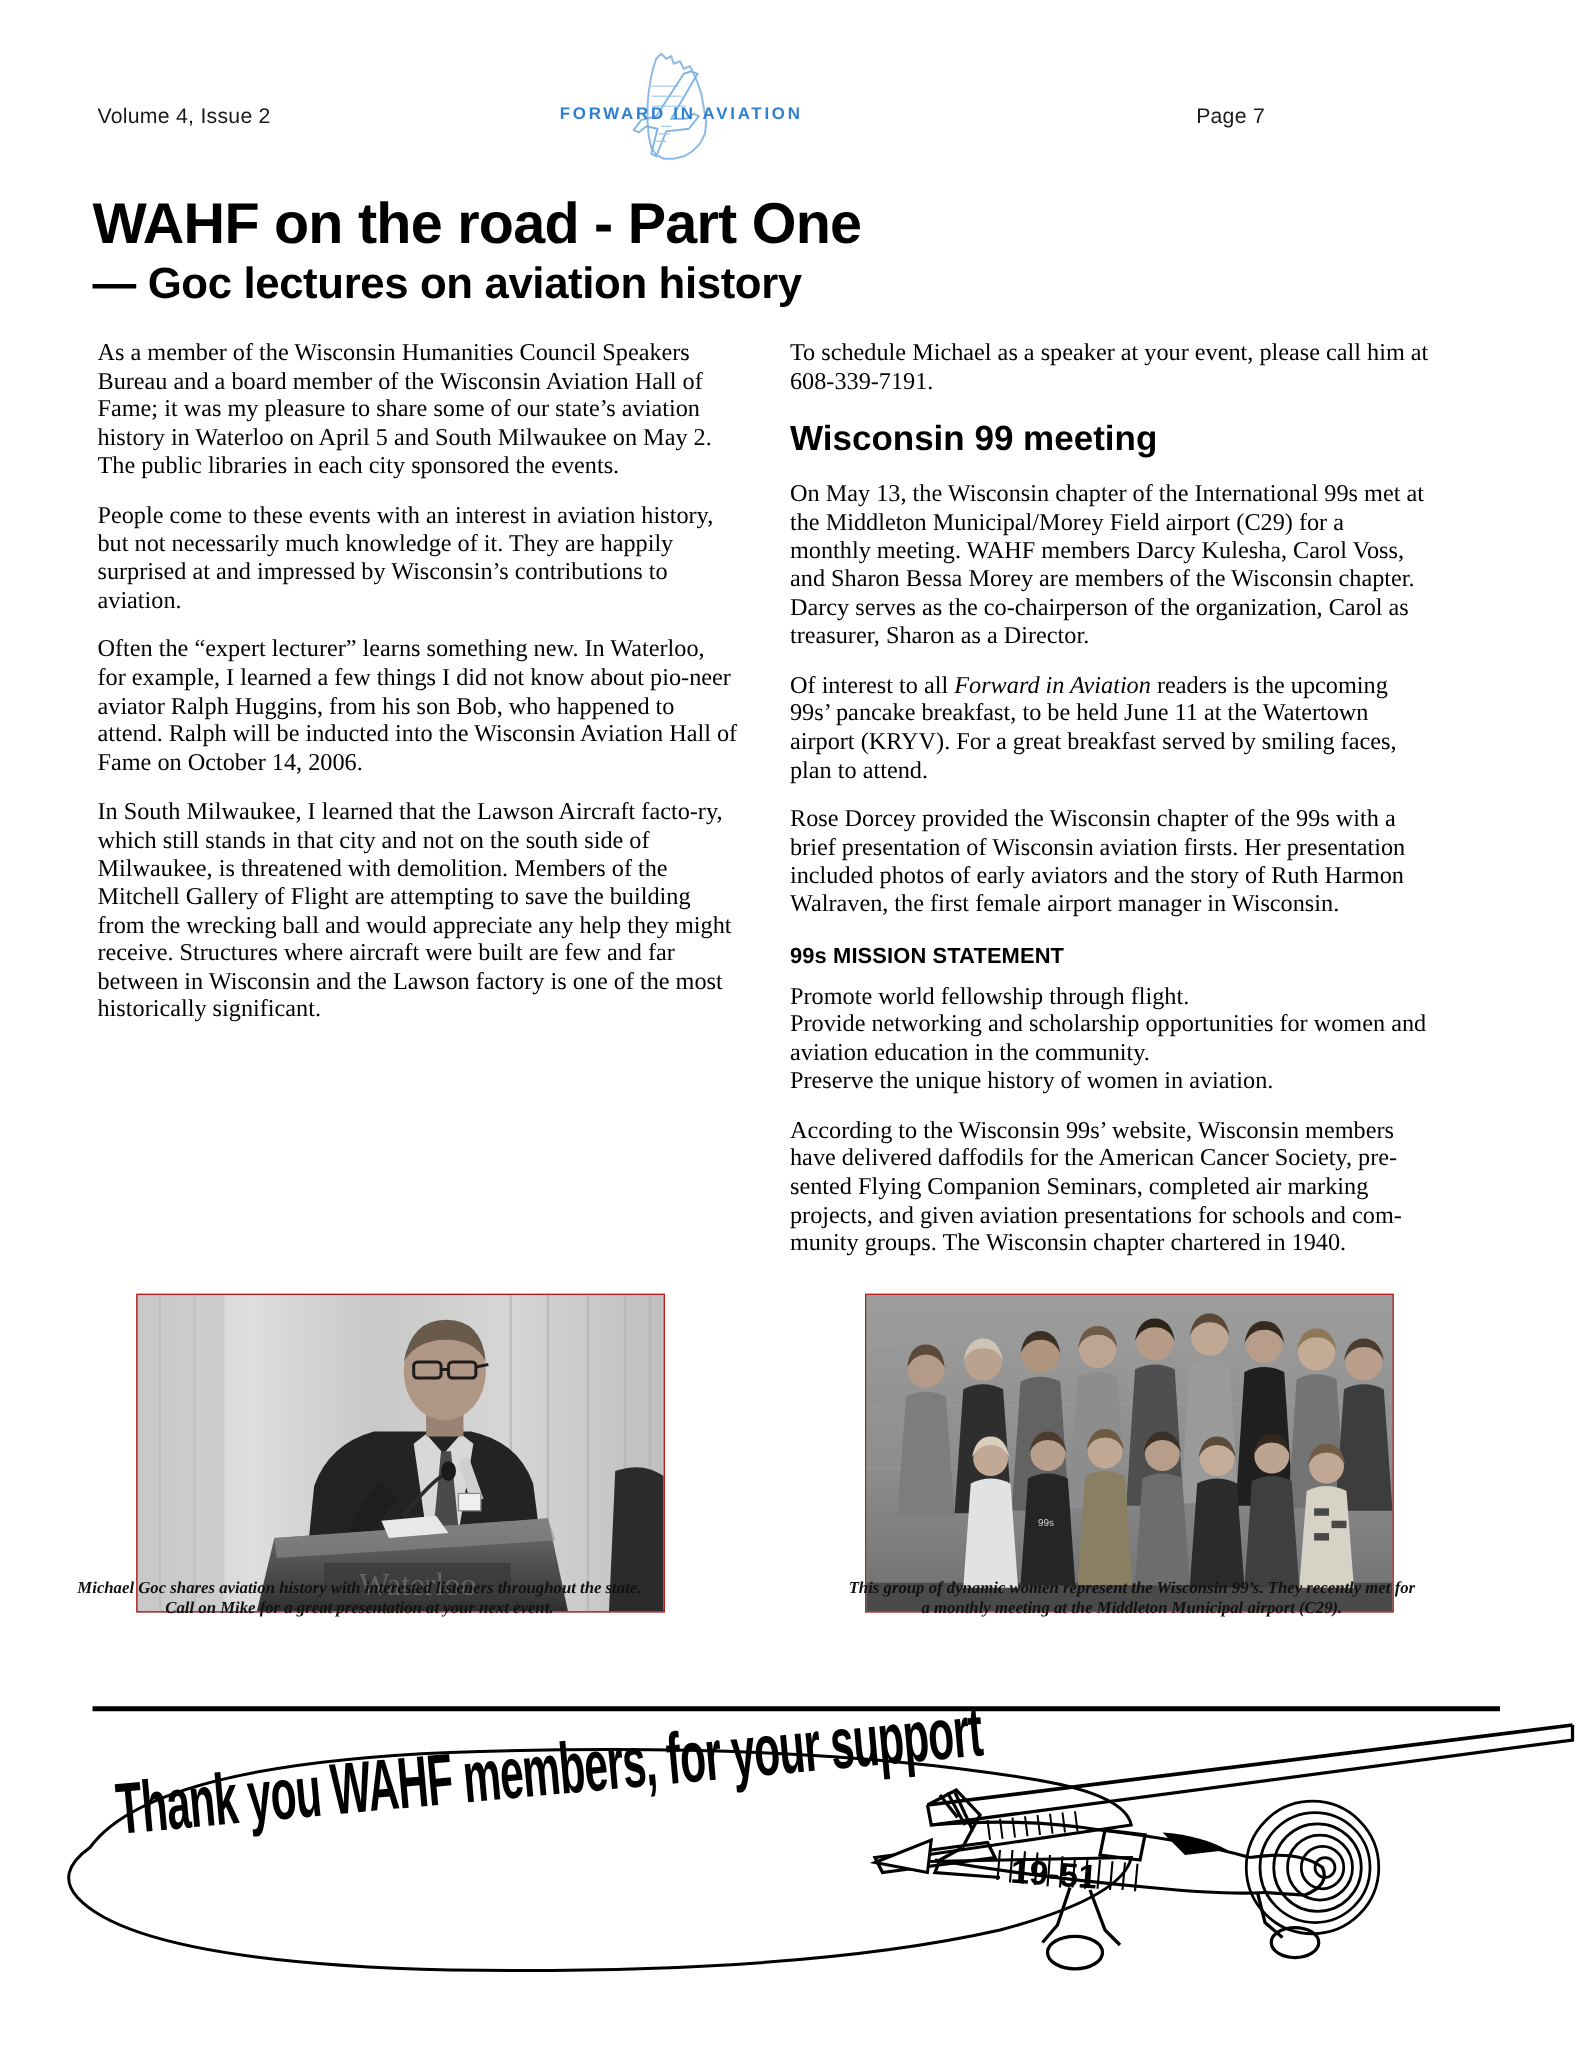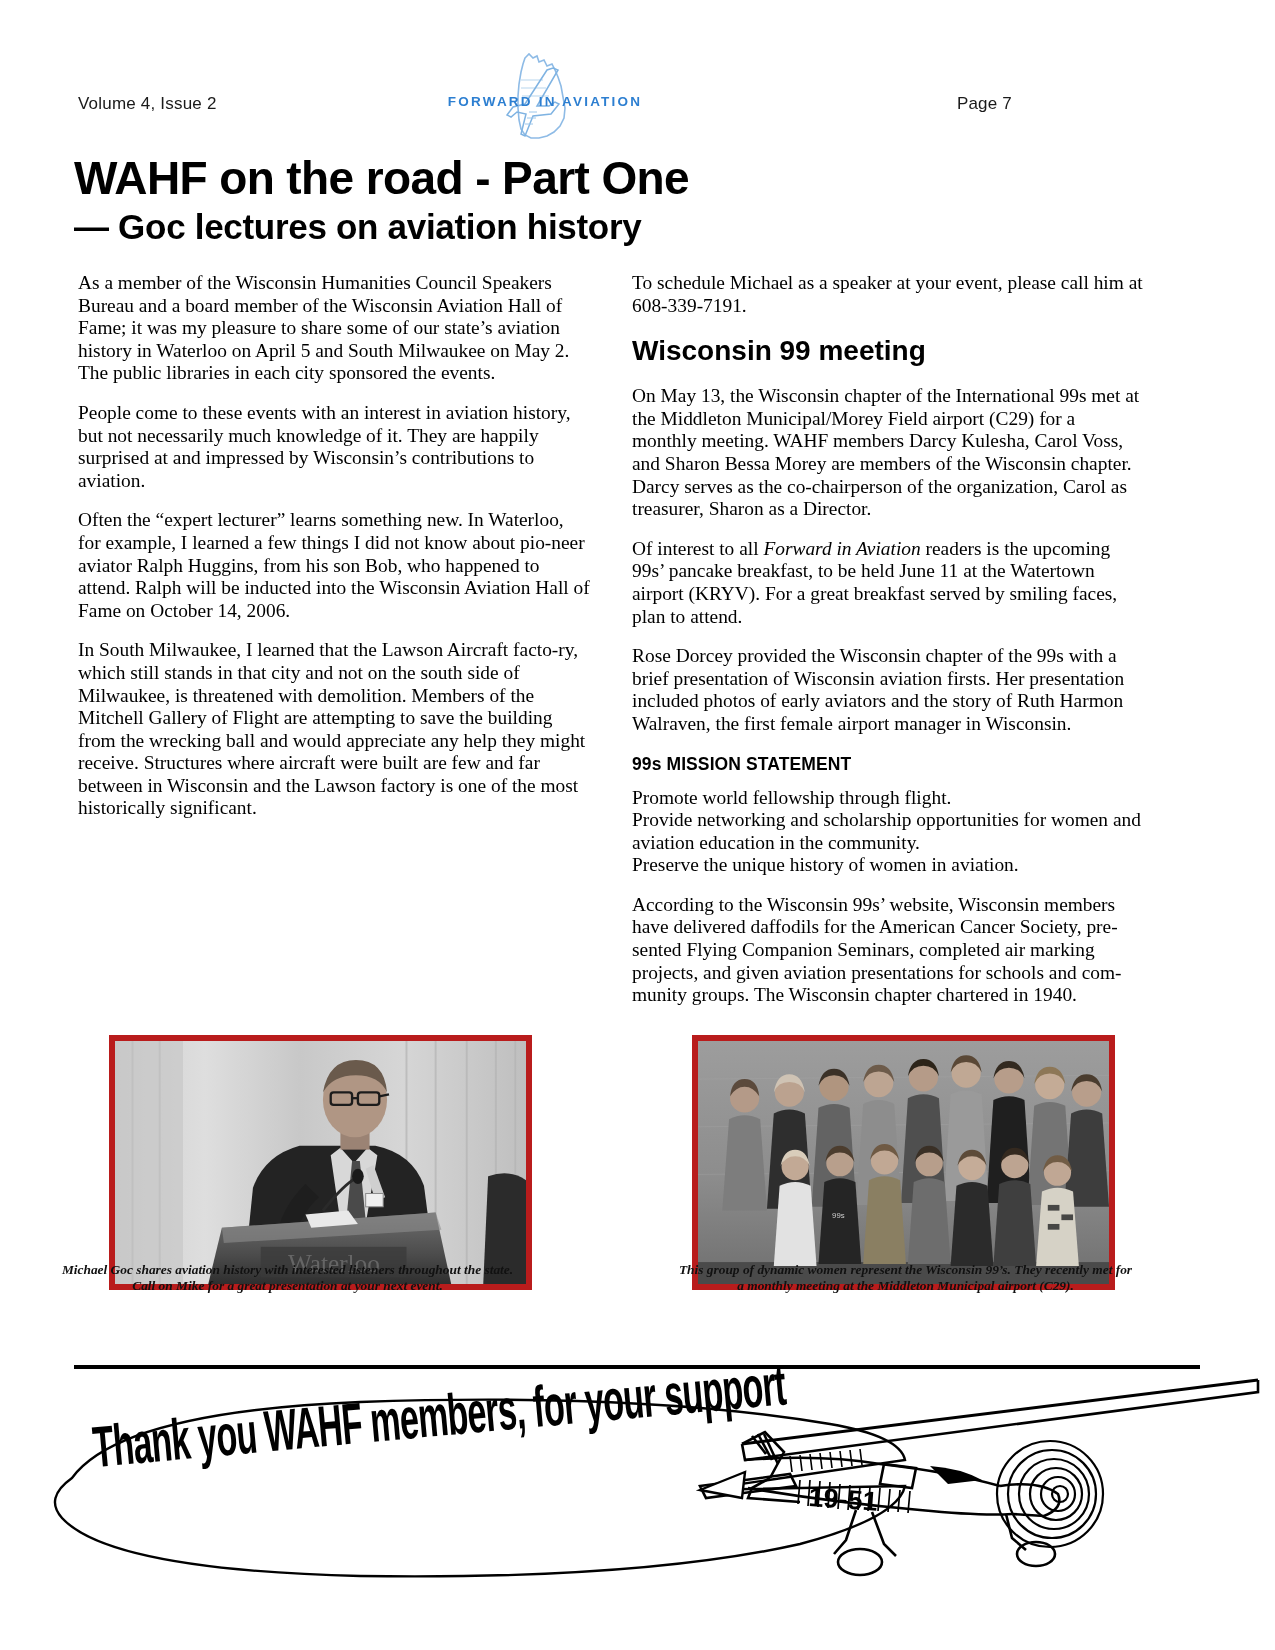--- a/index.html
+++ b/index.html
@@ -10,21 +10,21 @@
     font-family:"Liberation Serif", serif;
     color:#000;
     position:relative;
     overflow:hidden;
   }
 
   .page { position:relative; width:1275px; height:1650px; }
 
   
   .masthead {
-    position:absolute; left:0; top:12px; width:1090px; height:140px;
+    position:absolute; left:0; top:1px; width:1090px; height:140px;
   }
   .vol {
     position:absolute; left:78px; top:82px;
     font-family:"Liberation Sans", sans-serif;
     font-size:17px; color:#1a1a1a; letter-spacing:0.2px;
   }
   .pageno {
     position:absolute; right:78px; top:82px;
     font-family:"Liberation Sans", sans-serif;
     font-size:17px; color:#1a1a1a; letter-spacing:0.2px;
@@ -80,21 +80,21 @@
     font-weight:bold; font-size:17.5px; line-height:22px;
     margin:10px 0 12px 0; letter-spacing:0.1px;
   }
   em { font-style:italic; }
 
   
   .photo-row { position:absolute; left:0; top:1035px; width:1275px; }
 
   .photo {
     position:absolute;
-    border:6px solid #b91c1c;
+    border:1px solid #b91c1c;
     overflow:hidden;
     background:#8a8a8a;
   }
   #photo-left  { left:77px;  top:0; width:423px; height:255px;margin-left:32px; }
   #photo-right { left:692px; top:0; width:423px; height:255px; }
 
   .photo svg { display:block; width:100%; height:100%; }
 
   .caption {
     position:absolute;

